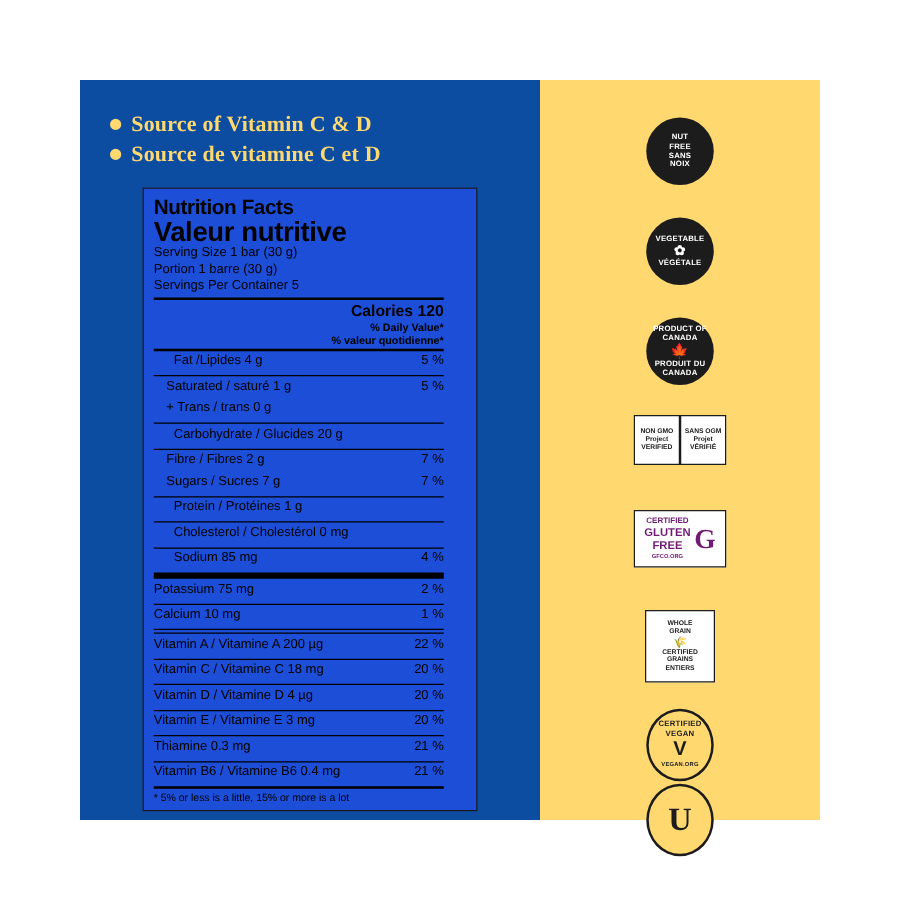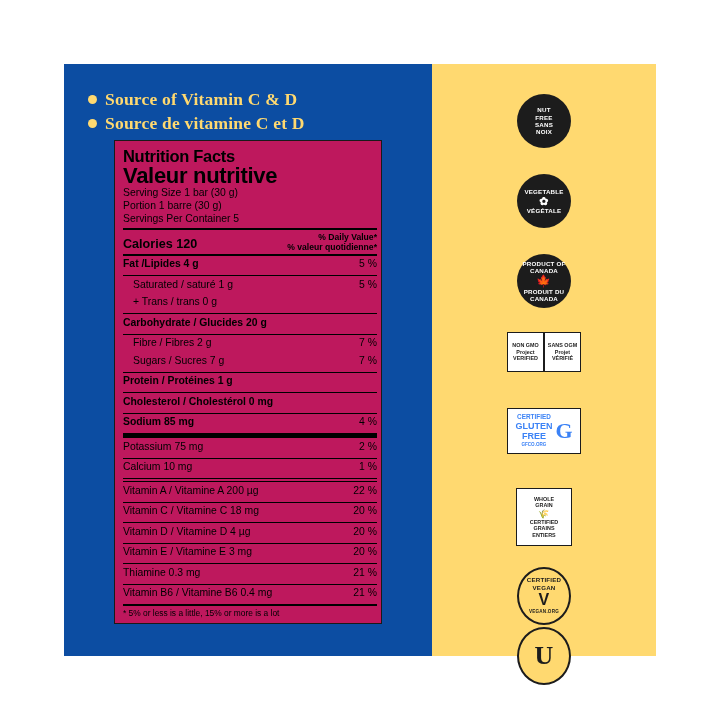--- a/index.html
+++ b/index.html
@@ -62,26 +62,26 @@
     font-family: "Liberation Serif", serif;
     font-weight: bold;
     font-size: 17.5px;
     line-height: 22px;
     letter-spacing: 0.2px;
   }
   
   .nf {
     position: absolute;
     left: 114px;
-    top: 140px;
+    top: 150px;
     width: 268px;
-    background: #be185d;
+    background: #1d4ed8;
     border: 1px solid #1a1a1a;
     box-sizing: border-box;
-    padding: 6px 4px 4px 8px;
+    padding: 6px 26px 4px 8px;
     color: #000000;
     font-size: 10.2px;
     line-height: 1.0;
   }
   .nf-title {
     font-family: "Liberation Sans", sans-serif;
     font-weight: bold;
     font-size: 16.5px;
     line-height: 19px;
     letter-spacing: -0.3px;
@@ -100,20 +100,21 @@
   }
   .rule-thin { border-top: 1px solid #000; margin: 2px 0 0 0; }
   .rule-med  { border-top: 2px solid #000; margin: 2px 0 0 0; }
   .rule-thick{ border-top: 5px solid #000; margin: 2px 0 0 0; }
 
   .cal-row {
     display: flex;
     justify-content: space-between;
     align-items: flex-end;
     padding-top: 2px;
+    flex-direction: column;
   }
   .cal-left {
     font-weight: bold;
     font-size: 12.6px;
     line-height: 15px;
   }
   .dv-head {
     text-align: right;
     font-size: 8.6px;
     line-height: 10px;
@@ -123,21 +124,21 @@
   .nrow {
     display: flex;
     justify-content: space-between;
     align-items: baseline;
     padding: 2.5px 0 2.5px 0;
     font-size: 10.4px;
     line-height: 12.5px;
   }
   .nrow .lbl { padding-right: 6px; }
   .nrow .val { white-space: nowrap; }
-  .b { font-weight: bold; }
+  .b { font-weight: normal; margin-left: 16px; }
   .ind1 { padding-left: 10px; }
   .footnote {
     font-size: 8.4px;
     line-height: 10.6px;
     padding-top: 2px;
   }
 
   
   .badges {
     position: absolute;
@@ -200,21 +201,21 @@
     text-align: center;
     padding: 1px;
     box-sizing: border-box;
   }
   .gf-wrap {
     width: 74px; height: 44px;
     background: #ffffff;
     border: 1px solid #1c1c1c;
     display: flex; align-items: center; justify-content: center;
     gap: 3px;
-    color: #3b82f6;
+    color: #701a75;
   }
   .gf-text { font-size: 6.4px; line-height: 7.6px; font-weight: bold; text-align: center; }
   .gf-text .lg { font-size: 9px; line-height: 10px; }
   .gf-mark {
     font-family: "Liberation Serif", serif;
     font-size: 22px; font-weight: bold; line-height: 22px;
   }
   .wg-wrap {
     width: 56px; height: 56px;
     background: #ffffff;

